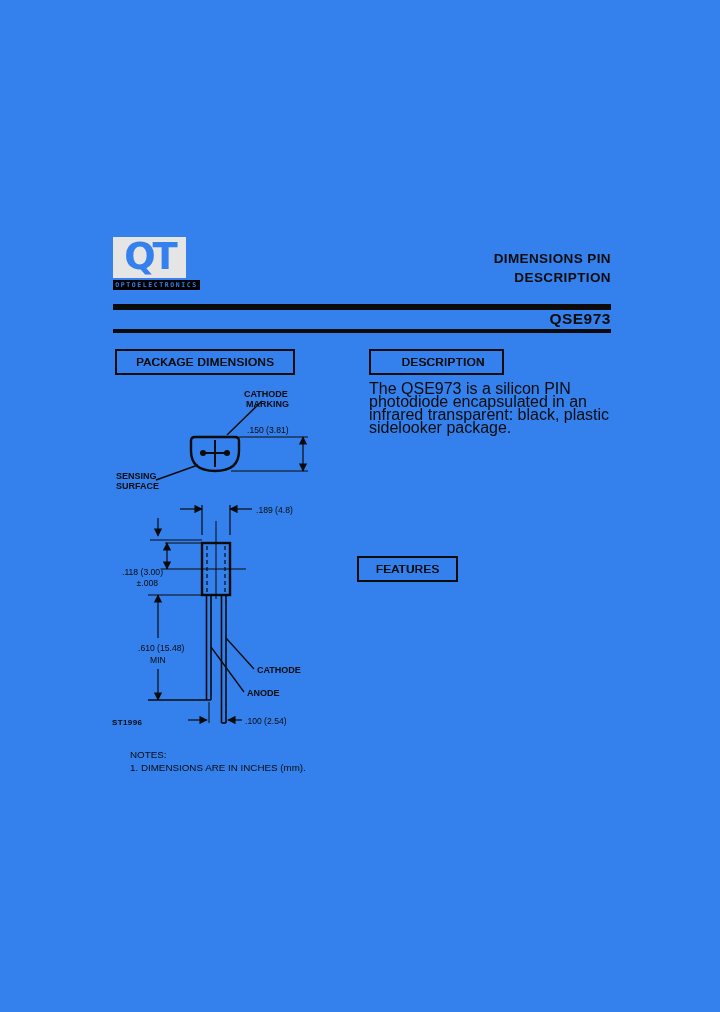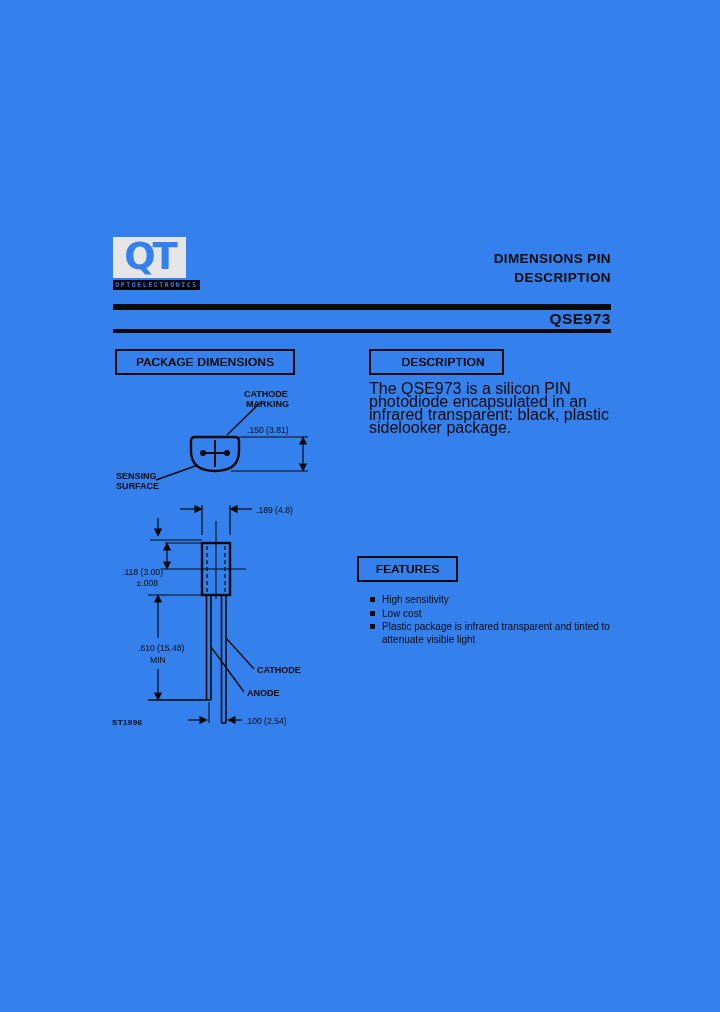--- a/index.html
+++ b/index.html
@@ -100,34 +100,20 @@
   </div>
   <div class="hdr-box hdr-desc">
     <span>DESCRIPTION</span>
   </div>
   <div class="hdr-box hdr-feat">
     <span>FEATURES</span>
   </div>
 
   <div class="desc-body">The QSE973 is a silicon PIN photodiode encapsulated in an infrared transparent: black, plastic sidelooker package.</div>
 
-  <div class="feat-list">
-    <div class="feat-item">
-      <span class="bullet"></span>
-      <span>High sensitivity</span>
-    </div>
-    <div class="feat-item">
-      <span class="bullet"></span>
-      <span>Low cost</span>
-    </div>
-    <div class="feat-item">
-      <span class="bullet"></span>
-      <span>Plastic package is infrared transparent and tinted to attenuate visible light</span>
-    </div>
-  </div>
 
   <svg class="pkg-svg" width="230" height="360" viewBox="0 0 230 360">
     <defs>
       <marker id="arr" viewBox="0 0 10 10" refX="9" refY="5" markerWidth="7" markerHeight="7" orient="auto-start-reverse">
         <path d="M0,0 L10,5 L0,10 Z" fill="#0B0B0B"></path>
       </marker>
     </defs>
     <g stroke="#0B0B0B" fill="none">
 
       <path d="M 85,52 L 125,52 Q 129,52 129,56 L 129,66 Q 129,86 105,86 Q 81,86 81,66 L 81,56 Q 81,52 85,52 Z" stroke-width="2.4"></path>
@@ -190,14 +176,18 @@
     <text x="48" y="201" text-anchor="end">±.008</text>
     <text x="28" y="266">.610 (15.48)</text>
     <text x="40" y="278">MIN</text>
     <text class="lbl" x="147" y="288">CATHODE</text>
     <text class="lbl" x="137" y="311">ANODE</text>
     <text x="135" y="339">.100 (2.54)</text>
   </svg>
 
   <div class="drawing-no">ST1996</div>
 
+  <div class="notes">
+    <div>NOTES:</div>
+    <div>1.  DIMENSIONS ARE IN INCHES (mm).</div>
+  </div>
 
 </div>
 
 </body></html>

